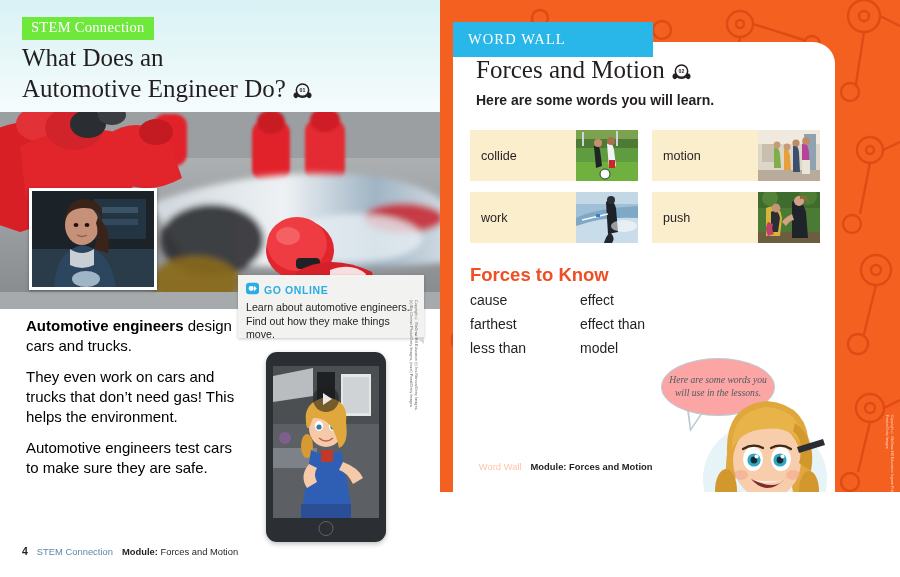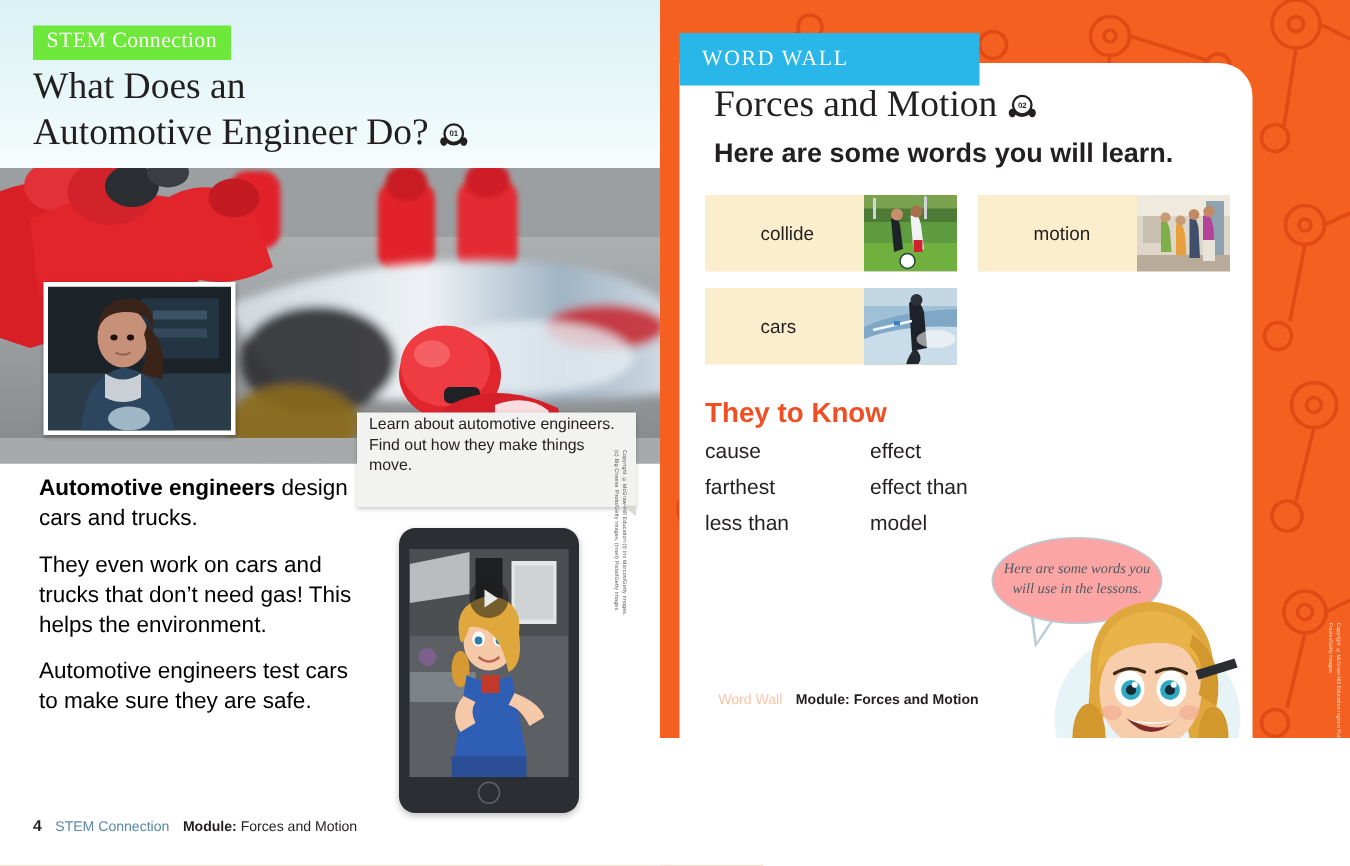--- a/index.html
+++ b/index.html
@@ -172,34 +172,34 @@
     z-index: 2;
   }
 
   .rp-title {
     position: absolute; left: 23px; top: 14px;
     font-family: "Liberation Serif", serif;
     font-size: 25px; color: #231f20;
   }
   .rp-sub {
     position: absolute; left: 23px; top: 50px;
-    font-size: 18px; font-weight: bold; color: #231f20;
+    font-size: 14px; font-weight: bold; color: #231f20;
   }
 
   .wordcards {
     position: absolute; left: 17px; top: 88px;
     width: 350px;
     display: grid; grid-template-columns: 168px 168px; gap: 11px 14px;
   }
   .wcard {
     display: flex; height: 51px; background: #fbeecd; overflow: hidden;
   }
   .wcard .wlabel {
     flex: 1; display: flex; align-items: center; padding-left: 11px;
-    font-size: 12.6px; color: #231f20; margin-left: 26px;
+    font-size: 12.6px; color: #231f20;
   }
   .wcard .wpic { width: 62px; height: 51px; overflow: hidden; background:#888; }
   .wcard .wpic svg { display:block; width:62px; height:51px; }
 
   .wtk-head {
     position: absolute; left: 17px; top: 222px;
     color: #f04e23; font-size: 18.5px; font-weight: bold;
   }
   .wtk-list {
     position: absolute; left: 17px; top: 250px;
@@ -362,20 +362,30 @@
         <ellipse cx="55" cy="34" rx="2.4" ry="2" fill="#1c1310"></ellipse>
         <path d="M45 44 Q50 47 55 44" fill="none" stroke="#8e5f4c" stroke-width="1.3"></path>
 
         <path d="M22 96 Q24 60 50 54 Q78 58 84 96 Z" fill="#2d4660"></path>
         <path d="M38 58 Q50 66 62 58 L62 74 Q50 80 38 74 Z" fill="#c9cfd4"></path>
         <ellipse cx="54" cy="88" rx="14" ry="8" fill="#9fb6c6"></ellipse>
       </svg>
     </div>
 
     <div class="go-online">
+      <div class="go-head">
+        <span>
+          <svg width="13" height="13" viewBox="0 0 24 24" aria-hidden="true">
+            <rect x="0" y="1.5" width="24" height="21" rx="6" fill="#29ade4"></rect>
+            <circle cx="9.5" cy="12" r="4.6" fill="#ffffff"></circle>
+            <path d="M14.5 6.5 L20 12 L14.5 17.5 Z" fill="#ffffff"></path>
+          </svg>
+        </span>
+        <span class="lbl">GO ONLINE</span>
+      </div>
       <div class="go-body">Learn about automotive engineers. Find out how they make things move.</div>
     </div>
 
     <div class="lp-copy">
       <p><b>Automotive engineers</b><span> design cars and trucks.</span></p>
       <p>They even work on cars and trucks that don’t need gas! This helps the environment.</p>
       <p>Automotive engineers test cars to make sure they are safe.</p>
     </div>
 
     <div class="tablet">
@@ -566,41 +576,61 @@
               <path d="M35 16 Q39 12 41 22 L42 42 L35 42 Z" fill="#3f4f6b"></path>
               <circle cx="38" cy="13" r="3.6" fill="#c08a66"></circle>
               <path d="M44 14 Q49 10 51 22 L52 44 L44 44 Z" fill="#b4439a"></path>
               <circle cx="48" cy="11" r="3.8" fill="#c08a66"></circle>
               <rect x="44" y="30" width="8" height="14" fill="#e8e4da"></rect>
             </svg>
           </div>
         </div>
 
         <div class="wcard">
-          <div class="wlabel">cars</div>
+          <div class="wlabel">work</div>
           <div class="wpic">
             <svg viewBox="0 0 62 51" preserveAspectRatio="none" aria-hidden="true">
               <rect width="62" height="51" fill="#9fc0d6"></rect>
               <rect y="0" width="62" height="12" fill="#c3d7e4"></rect>
               <path d="M0 26 Q20 16 62 14 L62 51 L0 51 Z" fill="#7ea8c6"></path>
               <path d="M0 34 Q26 24 62 26 L62 51 L0 51 Z" fill="#e3eef4" opacity=".75"></path>
               <path d="M30 10 Q36 4 40 16 L42 40 L32 42 Z" fill="#1d2228"></path>
               <circle cx="35" cy="8" r="4" fill="#2a3038"></circle>
               <path d="M6 28 L32 22" stroke="#f2f6f8" stroke-width="1.6" fill="none"></path>
               <rect x="20" y="22" width="4" height="3" fill="#3a80c4"></rect>
               <path d="M34 40 Q40 46 36 51 L28 51 Q30 44 34 40 Z" fill="#22282e"></path>
               <ellipse cx="48" cy="34" rx="13" ry="6" fill="#ffffff" opacity=".55"></ellipse>
             </svg>
           </div>
         </div>
 
+        <div class="wcard">
+          <div class="wlabel">push</div>
+          <div class="wpic">
+            <svg viewBox="0 0 62 51" preserveAspectRatio="none" aria-hidden="true">
+              <rect width="62" height="51" fill="#4a7a34"></rect>
+              <rect y="0" width="62" height="16" fill="#3f6b2c"></rect>
+              <circle cx="12" cy="6" r="8" fill="#5b8d3e" opacity=".7"></circle>
+              <circle cx="50" cy="4" r="9" fill="#568a3b" opacity=".6"></circle>
+              <rect y="40" width="62" height="11" fill="#6e5c3f"></rect>
+              <path d="M8 16 Q22 10 24 26 L22 44 L8 44 Z" fill="#d8b43a"></path>
+              <path d="M13 20 Q20 16 22 26 L20 40 L13 40 Z" fill="#2b2f35"></path>
+              <circle cx="18" cy="16" r="4.4" fill="#c49478"></circle>
+              <path d="M10 30 Q6 36 10 44 L16 42 Q13 36 15 32 Z" fill="#c2436a"></path>
+              <path d="M34 10 Q44 6 48 20 L50 46 L34 46 Z" fill="#1f242a"></path>
+              <circle cx="41" cy="9" r="5" fill="#d3a286"></circle>
+              <path d="M42 4 Q50 2 50 10 Q46 6 42 7 Z" fill="#8a6a3e"></path>
+              <path d="M34 22 Q26 26 24 30 L28 34 Q32 28 36 28 Z" fill="#d3a286"></path>
+            </svg>
+          </div>
+        </div>
 
       </div>
 
-      <div class="wtk-head">They to Know</div>
+      <div class="wtk-head">Forces to Know</div>
 
       <div class="wtk-list">
         <span>cause</span>
         <span>effect</span>
         <span>farthest</span>
         <span>effect than</span>
         <span>less than</span>
         <span>model</span>
       </div>
 

